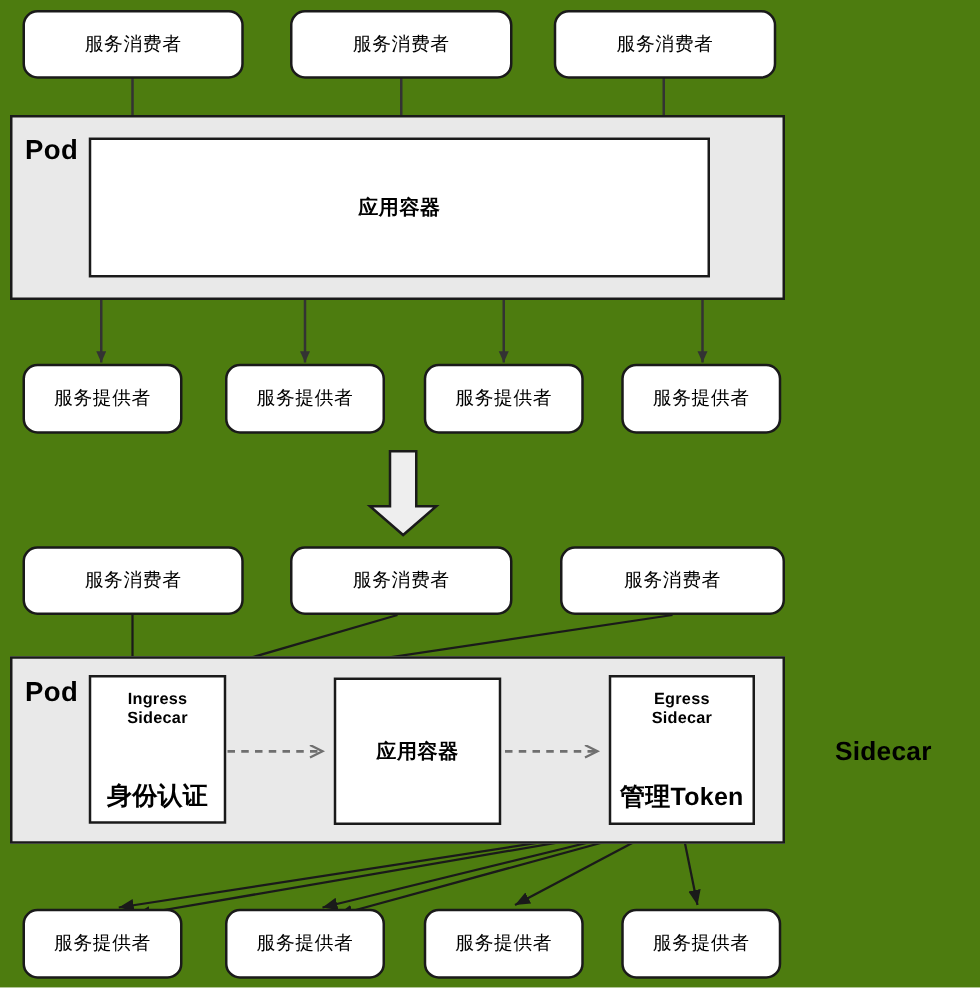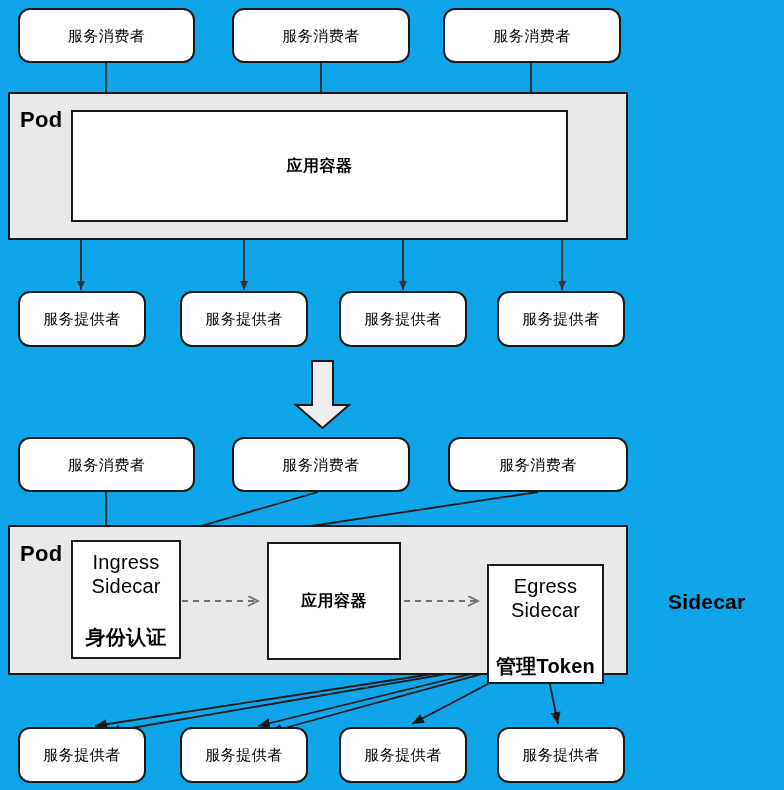--- a/index.html
+++ b/index.html
@@ -8,21 +8,21 @@
     padding: 0;
     background: #ffffff;
   }
   body {
     font-family: "Liberation Sans", "DejaVu Sans", sans-serif;
   }
   #diagram-root {
     position: relative;
     width: 784px;
     height: 790px;
-    background: #0ea5e9;
+    background: #4d7c0f;
     overflow: hidden;
   }
   .svg-layer {
     position: absolute;
     left: 0;
     top: 0;
     width: 784px;
     height: 790px;
   }
   .node {
@@ -69,22 +69,22 @@
     font-weight: bold;
     color: #000000;
     letter-spacing: 0.2px;
     white-space: nowrap;
   }
   .sidecar-box {
     justify-content: space-between;
     padding: 9px 2px 9px 2px;
   }
   .sidecar-title {
-    font-size: 20px;
-    font-weight: normal;
+    font-size: 13px;
+    font-weight: bold;
     line-height: 1.18;
     letter-spacing: 0.2px;
   }
   .sidecar-sub {
     font-size: 20px;
     font-weight: bold;
     line-height: 1.1;
     letter-spacing: 0.2px;
   }
 </style>
@@ -197,21 +197,21 @@
       <div>Ingress</div>
       <div>Sidecar</div>
     </div>
     <div class="sidecar-sub">身份认证</div>
   </div>
 
   <div class="node app-container-label" style="left:267px; top:542px; width:134px; height:118px;">
     <span>应用容器</span>
   </div>
 
-  <div class="node sidecar-box" style="left:487px; top:564px; width:117px; height:120px;gap:33px;">
+  <div class="node sidecar-box" style="left:487px; top:540px; width:117px; height:120px;gap:33px;">
     <div class="sidecar-title">
       <div>Egress</div>
       <div>Sidecar</div>
     </div>
     <div class="sidecar-sub">管理Token</div>
   </div>
 
   <div class="side-label" style="left:668px; top:590px;">Sidecar</div>
 
   <div class="node rounded endpoint-label" style="left:18px; top:727px; width:128px; height:56px;">

